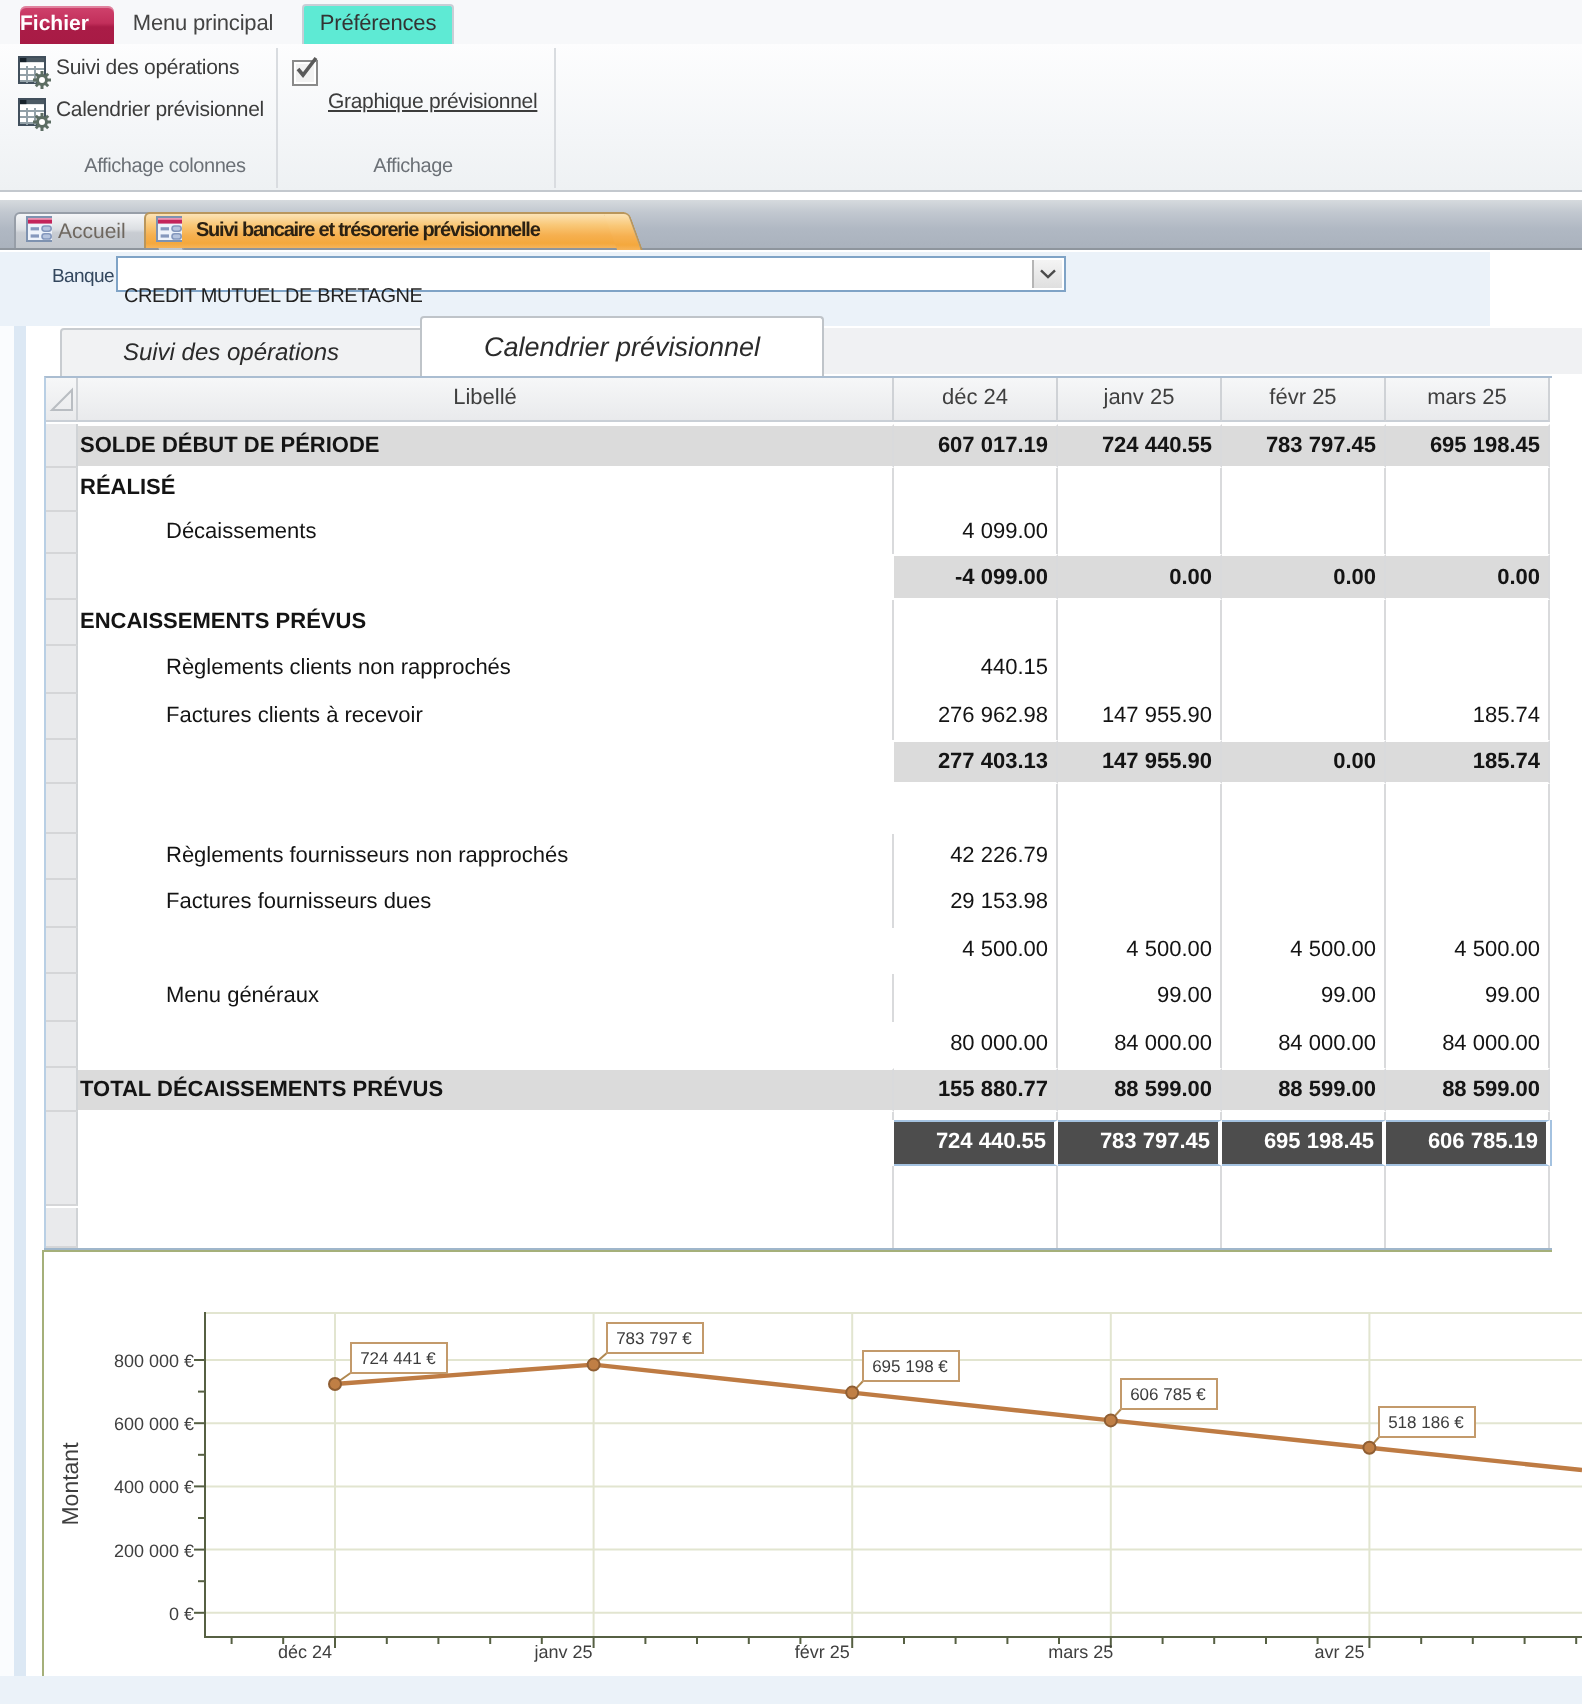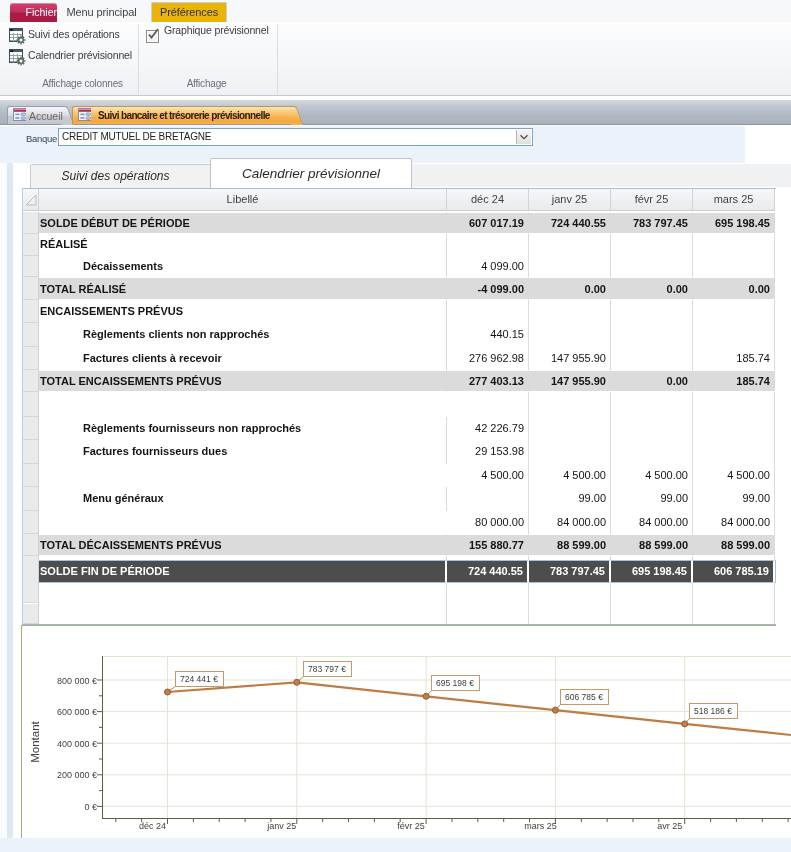--- a/index.html
+++ b/index.html
@@ -4,54 +4,54 @@
 <style>
 html,body{margin:0;padding:0;}
 body{font-family:"Liberation Sans",sans-serif;}
 #app{position:relative;width:791px;height:852px;overflow:hidden;background:#fff;}
 .abs{position:absolute;}
 
 
 #tabstrip{left:0;top:0;width:791px;height:22px;background:#f7f8fa;}
 #fichier{left:10px;top:3px;width:47px;height:19px;border-radius:3px 3px 0 0;
   background:linear-gradient(180deg,#d0436d 0%,#c22f5b 45%,#aa1c47 55%,#a81b45 100%);
-  color:#fff;font-size:10.5px;text-align:right;line-height:19px;font-weight:normal;
+  color:#fff;font-size:10.5px;text-align:left;line-height:19px;font-weight:bold;
   box-shadow:inset 0 1px 0 rgba(255,255,255,.35);}
 .rtab{top:3px;height:19px;font-size:11px;letter-spacing:-0.1px;color:#444;text-align:center;line-height:19px;}
 #menupr{left:60px;width:83px;}
-#prefs{left:151px;top:2px;width:74px;height:20px;background:#eab308;border:1px solid #c9ced6;border-bottom:none;border-radius:2px 2px 0 0;color:#333;}
+#prefs{left:151px;top:2px;width:74px;height:20px;background:#5eead4;border:1px solid #c9ced6;border-bottom:none;border-radius:2px 2px 0 0;color:#333;}
 
 
 #ribbon{left:0;top:22px;width:791px;height:73px;background:linear-gradient(180deg,#fdfdfe 0%,#f4f6f8 60%,#eef1f3 100%);border-bottom:1px solid #c3c8ce;}
 .rsep{top:2px;width:1px;height:70px;background:#d9dce0;}
 .ritem{font-size:10.5px;letter-spacing:-0.15px;color:#3c3c3c;white-space:nowrap;}
 .glabel{font-size:10px;letter-spacing:-0.2px;color:#6b7076;text-align:center;top:56px;}
 #cb{left:146px;top:8px;width:11px;height:11px;background:#f2f2f2;border:1px solid #8a8a8a;box-shadow:inset 0 0 0 1px #fff;}
 #cb svg{position:absolute;left:-1px;top:-4px;}
 
 
 #docbar{left:0;top:100px;width:791px;height:24px;background:linear-gradient(180deg,#d6dade 0%,#c2c8d0 25%,#b0b8c3 60%,#aab2bd 100%);border-bottom:1px solid #8e959d;}
-.dtab{top:6px;height:17px;border:1px solid #979ea8;border-bottom:none;border-radius:3px 0 0 0;}
+.dtab{top:6px;height:17px;border:1px solid #979ea8;border-bottom:none;border-radius:3px 0 0 0;padding-left:18px;}
 .dtab .slant{position:absolute;right:-7px;top:-1px;width:12px;height:18px;transform:skewX(20deg);border:1px solid #979ea8;border-left:none;border-bottom:none;border-radius:0 3px 0 0;}
 #tabAccueil{left:7px;width:56px;background:linear-gradient(180deg,#f5f6f8 0%,#dcdfe3 45%,#c8ccd2 55%,#c2c7cd 100%);}
 #tabAccueil .slant{background:linear-gradient(180deg,#f5f6f8 0%,#dcdfe3 45%,#c8ccd2 55%,#c2c7cd 100%);}
 #tabSuivi{left:72px;width:220px;background:linear-gradient(180deg,#fce3b5 0%,#f9c878 32%,#f6b050 62%,#f4a83d 86%,#f6b45a 100%);border-color:#b9965c;}
 #tabSuivi .slant{background:linear-gradient(180deg,#fce3b5 0%,#f9c878 32%,#f6b050 62%,#f4a83d 86%,#f6b45a 100%);border-color:#b9965c;}
 .dtab .cap{position:absolute;top:2px;font-size:11px;white-space:nowrap;}
 #tabAccueil .cap{left:21px;color:#6e675f;font-size:10.5px;top:3px;}
 #tabSuivi .cap{left:25px;color:#2b2113;font-weight:bold;font-size:10px;letter-spacing:-0.62px;top:3px;}
 .dticon{position:absolute;left:5px;top:1px;width:13px;height:13px;}
 
 
 #form{left:0;top:126px;width:791px;height:726px;background:#fff;}
 .blue{background:#ebf2f9;}
 #banqrow{left:0;top:0;width:745px;height:37px;}
 #banqlab{left:26px;top:7px;font-size:9.5px;letter-spacing:-0.3px;color:#33475e;}
 #combo{left:58px;top:2px;width:473px;height:16px;background:#fff;border:1px solid #7fa3c6;font-size:10px;letter-spacing:-0.2px;color:#222;line-height:16px;}
-#combo .txt{position:absolute;left:3px;top:0;}
+#combo .txt{position:absolute;left:3px;top:12px;}
 #combo .btn{position:absolute;right:1px;top:1px;width:14px;height:14px;background:linear-gradient(180deg,#f4f4f4,#dfdfdf);border-left:1px solid #b5b5b5;}
 #combo .btn svg{position:absolute;left:2px;top:4px;}
 
 
 #stripe1{left:0;top:37px;width:7px;height:712px;background:#fafcfe;}
 #stripe2{left:7px;top:37px;width:6px;height:712px;background:#dce8f4;}
 #page{left:13px;top:61px;width:778px;height:439px;background:#fff;}
 #tcstrip{left:410px;top:38px;width:381px;height:23px;background:#f0f1f3;border-bottom:1px solid #cdd1d6;}
 .ftab{font-size:12px;font-style:italic;color:#2b2b2b;text-align:center;}
 #ftab1{left:30px;top:38px;width:180px;height:23px;background:#f1f2f3;border:1px solid #c8ccd0;border-bottom:none;border-radius:2px 2px 0 0;line-height:23px;text-indent:-11px;}
@@ -66,21 +66,21 @@
 .c1{left:424px;width:82px;}
 .c2{left:506px;width:82px;}
 .c3{left:588px;width:82px;}
 .c4{left:670px;width:82px;}
 .vline{border-right:1px solid #d9dadc;}
 .num{text-align:right;padding-right:4px;box-sizing:border-box;}
 .hdr .cell{color:#3f3f3f;text-align:center;background:linear-gradient(180deg,#f6f7f8,#e9eaec);border-right:1px solid #cfd2d6;border-bottom:1px solid #c9cfd6;}
 .bandrow .c0,.bandrow .c1,.bandrow .c2,.bandrow .c3,.bandrow .c4{background:#dbdbdb;border-top:1px solid #fff;border-bottom:1px solid #fff;}
 .grp{font-weight:bold;}
 .lbl{padding-left:1px;}
-.ind{padding-left:44px;font-weight:bold;}
+.ind{padding-left:44px;}
 #darkrow .cell{background:#4d4d4d;color:#fff;font-weight:bold;border:1px solid #a4c2e0;border-left:none;}
 </style>
 </head>
 <body>
 <div id="app">
   <div class="abs" id="tabstrip">
     <div class="abs" id="fichier">Fichier</div>
     <div class="abs rtab" id="menupr">Menu principal</div>
     <div class="abs rtab" id="prefs">Préférences</div>
   </div>
@@ -128,21 +128,21 @@
 <line x1="15.1" y1="8.9" x2="8.9" y2="15.1"></line>
 </g>
 <circle cx="12" cy="12" r="3" fill="#5c6d63"></circle>
 <circle cx="12" cy="12" r="1.5" fill="#fff"></circle>
 </g>
 </svg>
 <div class="abs rsep" style="left:138px"></div>
     <div class="abs rsep" style="left:277px"></div>
     <div class="abs ritem" style="left:28px;top:6px;">Suivi des opérations</div>
     <div class="abs ritem" style="left:28px;top:27px;">Calendrier prévisionnel</div>
-    <div class="abs ritem" style="left:164px;top:2px;">Graphique prévisionnel</div>
+    <div class="abs ritem" style="left:164px;top:23px;text-decoration:underline;">Graphique prévisionnel</div>
     <div class="abs glabel" style="left:20px;width:125px;">Affichage colonnes</div>
     <div class="abs glabel" style="left:139px;width:135px;">Affichage</div>
     <div class="abs" id="cb">
         <svg width="16" height="16">
           <path d="M3 7.5 L5.5 10.5 L12 2" stroke="#5a5a5a" stroke-width="1.8" fill="none"></path>
         </svg>
       </div>
   </div>
   <div class="abs" id="docbar">
     <div class="abs dtab" id="tabAccueil">
@@ -219,21 +219,20 @@
 <div class="drow detrow" style="top:67px;height:21px;">
 <div class="cell sel"></div>
 <div class="cell c0 vline ind" style="line-height:20px;">Décaissements</div>
 <div class="cell c1 vline num" style="line-height:20px;">4 099.00</div>
 <div class="cell c2 vline num" style="line-height:20px;"></div>
 <div class="cell c3 vline num" style="line-height:20px;"></div>
 <div class="cell c4 vline num" style="line-height:20px;"></div>
 </div>
 <div class="drow bandrow" style="top:88px;height:23px;">
 <div class="cell sel"></div>
-<div class="cell c0 vline lbl grp" style="line-height:22px;">TOTAL RÉALISÉ</div>
 <div class="cell c1 vline num grp" style="line-height:22px;">-4 099.00</div>
 <div class="cell c2 vline num grp" style="line-height:22px;">0.00</div>
 <div class="cell c3 vline num grp" style="line-height:22px;">0.00</div>
 <div class="cell c4 vline num grp" style="line-height:22px;">0.00</div>
 </div>
 <div class="drow grprow" style="top:111px;height:23px;">
 <div class="cell sel"></div>
 <div class="cell c0 vline lbl grp" style="line-height:22px;">ENCAISSEMENTS PRÉVUS</div>
 <div class="cell c1 vline num" style="line-height:22px;"></div>
 <div class="cell c2 vline num" style="line-height:22px;"></div>
@@ -251,21 +250,20 @@
 <div class="drow detrow" style="top:158px;height:23px;">
 <div class="cell sel"></div>
 <div class="cell c0 vline ind" style="line-height:22px;">Factures clients à recevoir</div>
 <div class="cell c1 vline num" style="line-height:22px;">276 962.98</div>
 <div class="cell c2 vline num" style="line-height:22px;">147 955.90</div>
 <div class="cell c3 vline num" style="line-height:22px;"></div>
 <div class="cell c4 vline num" style="line-height:22px;">185.74</div>
 </div>
 <div class="drow bandrow" style="top:181px;height:22px;">
 <div class="cell sel"></div>
-<div class="cell c0 vline lbl grp" style="line-height:21px;">TOTAL ENCAISSEMENTS PRÉVUS</div>
 <div class="cell c1 vline num grp" style="line-height:21px;">277 403.13</div>
 <div class="cell c2 vline num grp" style="line-height:21px;">147 955.90</div>
 <div class="cell c3 vline num grp" style="line-height:21px;">0.00</div>
 <div class="cell c4 vline num grp" style="line-height:21px;">185.74</div>
 </div>
 <div class="drow grprow" style="top:203px;height:25px;">
 <div class="cell sel"></div>
 <div class="cell c1 vline num" style="line-height:24px;"></div>
 <div class="cell c2 vline num" style="line-height:24px;"></div>
 <div class="cell c3 vline num" style="line-height:24px;"></div>
@@ -320,21 +318,20 @@
 <div class="drow" style="top:367px;height:4px;">
           <div class="cell sel" style="border-bottom:none;"></div>
           <div class="cell c0 vline"></div>
           <div class="cell c1 vline"></div>
           <div class="cell c2 vline"></div>
           <div class="cell c3 vline"></div>
           <div class="cell c4 vline"></div>
         </div>
 <div class="drow" id="darkrow" style="top:371px;height:23px;">
 <div class="cell sel" style="background:#e9eaec;border:none;border-right:1px solid #d0d3d6;"></div>
-<div class="cell c0 lbl" style="line-height:21px;border-right:2px solid #fff;box-shadow:1px 0 0 #a4c2e0;">SOLDE FIN DE PÉRIODE</div>
 <div class="cell c1 num" style="line-height:21px;border-right:2px solid #fff;box-shadow:1px 0 0 #a4c2e0;">724 440.55</div>
 <div class="cell c2 num" style="line-height:21px;border-right:2px solid #fff;box-shadow:1px 0 0 #a4c2e0;">783 797.45</div>
 <div class="cell c3 num" style="line-height:21px;border-right:2px solid #fff;box-shadow:1px 0 0 #a4c2e0;">695 198.45</div>
 <div class="cell c4 num" style="line-height:21px;border-right:2px solid #fff;box-shadow:1px 0 0 #a4c2e0;">606 785.19</div>
 </div>
 <div class="drow" style="top:394px;height:41px;">
 <div class="cell sel" style="height:20px;bottom:auto;"></div>
           <div class="cell sel" style="top:21px;"></div>
 <div class="cell c0 vline"></div>
 <div class="cell c1 vline"></div>

